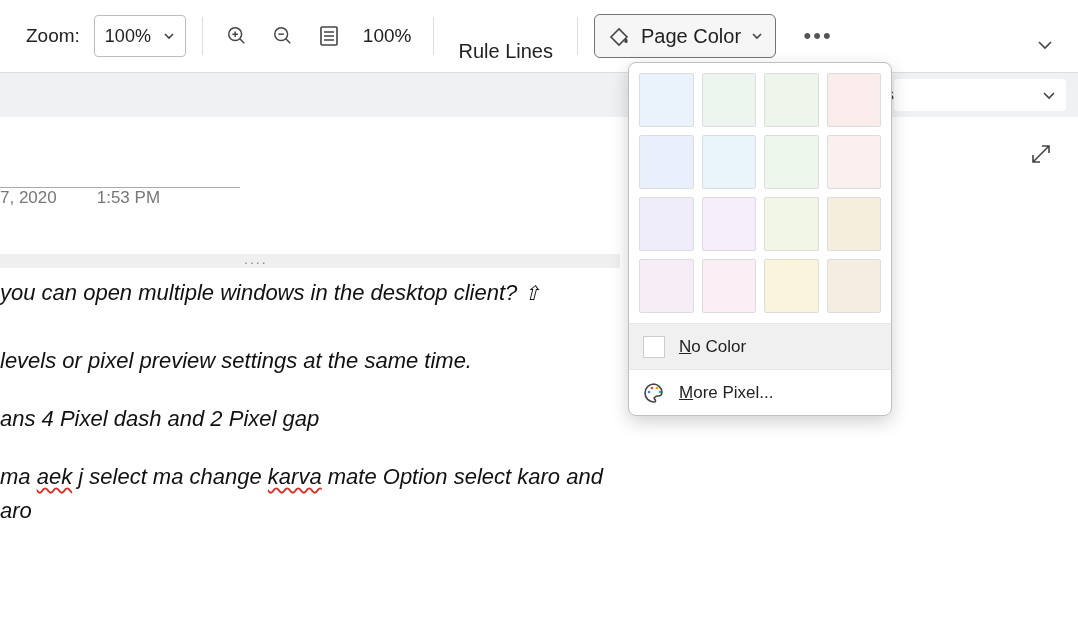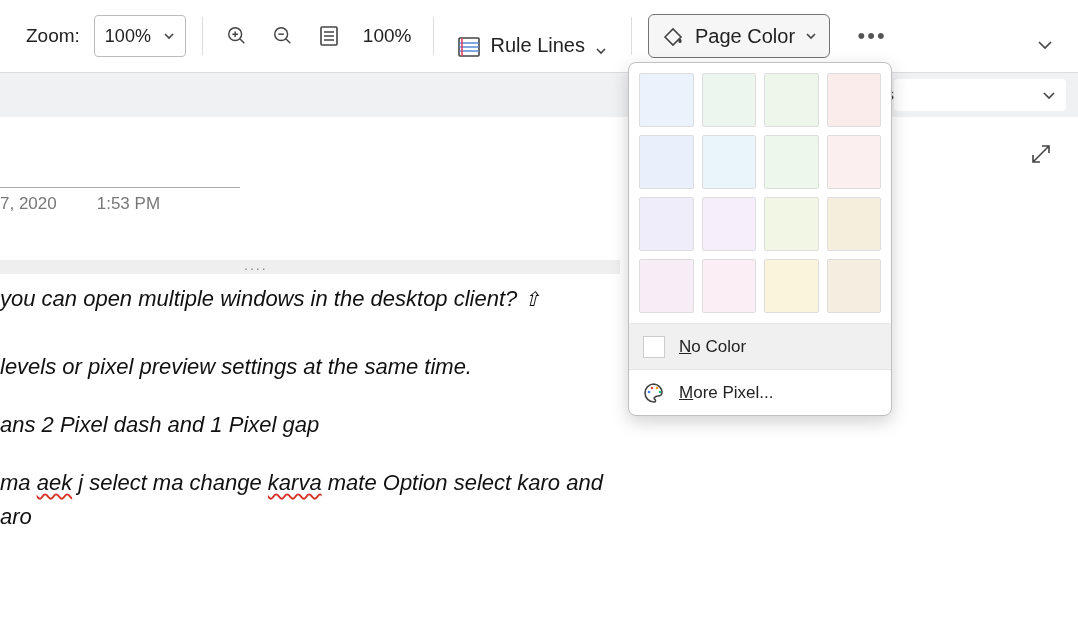--- a/index.html
+++ b/index.html
@@ -38,23 +38,24 @@
     width: 1px; height: 38px; background: #ddd; margin: 0 6px;
   }
   .icon-btn {
     width: 36px; height: 36px;
     display: flex; align-items: center; justify-content: center;
     border-radius: 4px;
   }
   .zoom-pct { font-size: 19px; margin: 0 6px; }
 
   .rule-btn {
-    display: flex; align-items: flex-end; gap: 10px;
+    display: flex; align-items: flex-start; gap: 25px;
     height: 42px; padding: 0 8px; border-radius: 4px;
     font-size: 20px;
+    flex-direction: column;
   }
 
   .page-color-btn {
     display: flex; align-items: center; gap: 10px;
     height: 44px; padding: 0 12px;
     border: 1px solid #737373; border-radius: 6px;
     background: #f6f6f6;
     font-size: 20px;
   }
 
@@ -98,21 +99,20 @@
   .expand-arrow {
     position: absolute; right: 26px; top: 26px;
   }
 
   .meta-row {
     display:flex; gap:40px;
     font-size: 17px; color: #777;
     margin-left: 0; margin-top: 50px;
     border-top: 1px solid #aaa;
     width: 240px;
-    padding-top: 6px;
   }
 
   .thin-strip {
     margin-top: 46px;
     height: 14px;
     background: #efefef;
     width: 620px;
     position: relative;
   }
   .thin-strip::after{
@@ -264,21 +264,21 @@
   </div>
 
   <div class="thin-strip"></div>
 
   <div class="body-text">
     <p>
       <span>you can open multiple windows in the desktop client? </span><span class="up-arrow">⇧</span><br>
       <br>
       <span> levels or pixel preview settings at the same time.</span>
     </p>
-    <p>ans 2 Pixel dash and 1 Pixel gap</p>
+    <p>ans 4 Pixel dash and 2 Pixel gap</p>
     <p>
       <span>ma </span><span class="squiggle">aek</span><span> j select ma change </span><span class="squiggle">karva</span><span> mate Option select karo and</span><br>
       <span>aro</span>
     </p>
   </div>
 </div>
 
 <div class="page-color-popup">
   <div class="swatch-grid" id="swatch-grid">
       <div class="swatch" style="background: rgb(234, 243, 251);"></div>

